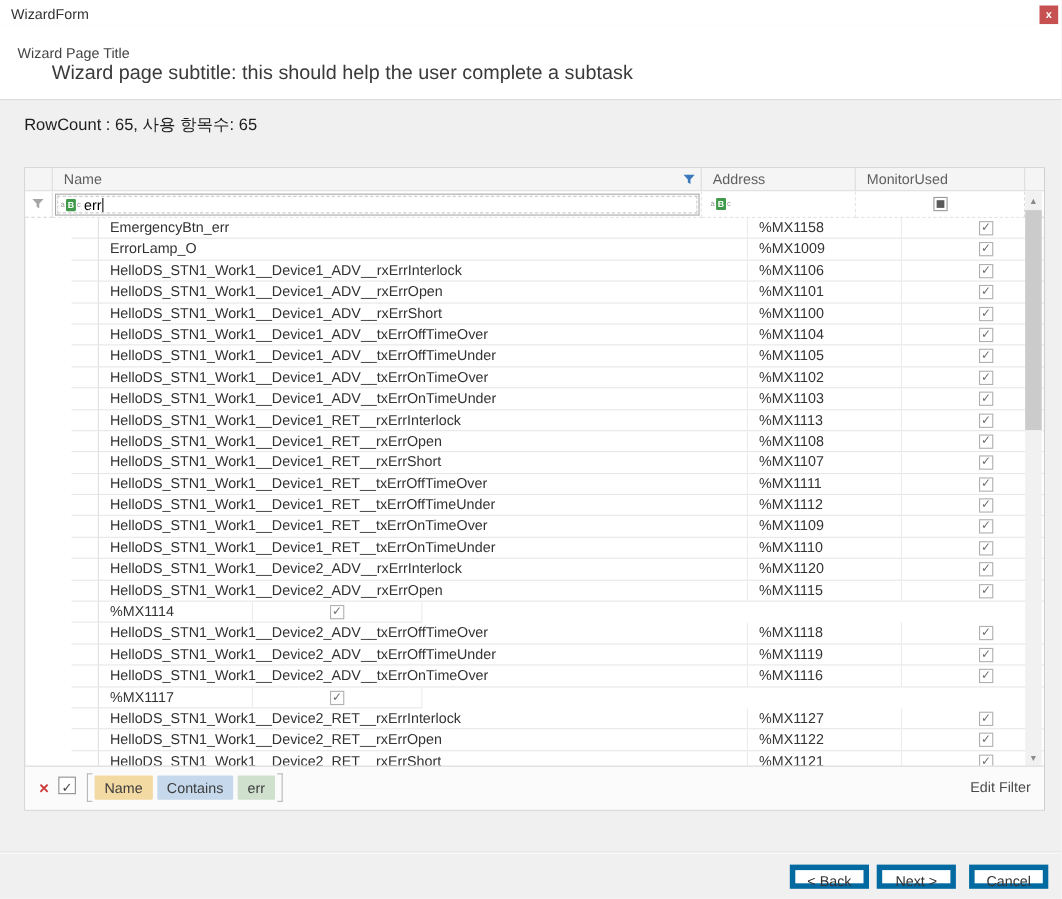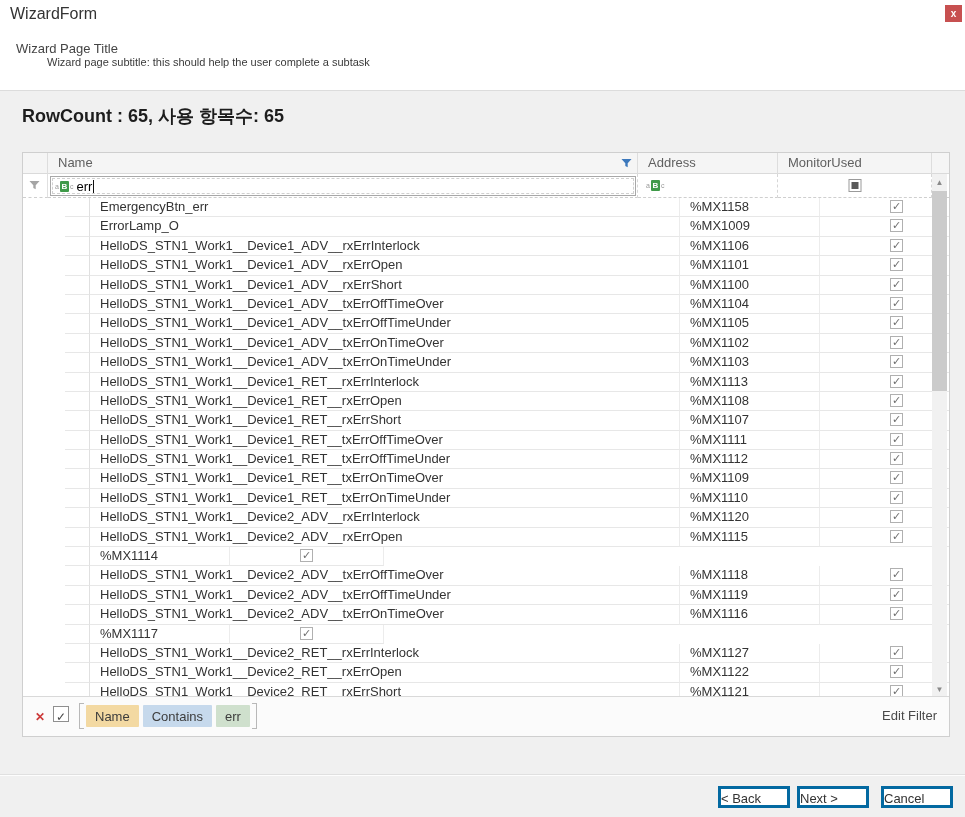--- a/index.html
+++ b/index.html
@@ -3,28 +3,28 @@
 <meta charset="utf-8">
 <style>
   * { margin:0; padding:0; box-sizing:border-box; }
   html,body { width:965px; height:817px; }
   body { font-family:"Liberation Sans", sans-serif; background:#f0f0f0; position:relative; overflow:hidden; }
 
   .window { position:absolute; inset:0; width:965px; height:817px; background:#f0f0f0; }
 
   
   .titlebar { position:absolute; left:0; top:0; width:965px; height:22px; background:#ffffff; }
-  .title-text { position:absolute; left:10px; top:5px; font-size:16px; color:#333; }
+  .title-text { position:absolute; left:10px; top:5px; font-size:13px; color:#333; }
   .close-btn { position:absolute; right:3px; top:5px; width:17px; height:17px; background:#c75050; color:#fff;
                font-size:10px; font-weight:bold; text-align:center; line-height:17px; cursor:default; }
   .wizard-header { position:absolute; left:0; top:22px; width:965px; height:69px; background:#ffffff; border-bottom:1px solid #dcdcdc; }
   .wizard-title { position:absolute; left:16px; top:19px; font-size:13px; color:#444; }
-  .wizard-subtitle { position:absolute; left:47px; top:34px; font-size:11px; color:#3a3a3a; }
-
-  .rowcount { position:absolute; left:22px; top:104px; font-size:18px; font-weight:bold; color:#1d1d1d; }
+  .wizard-subtitle { position:absolute; left:47px; top:34px; font-size:18px; color:#3a3a3a; }
+
+  .rowcount { position:absolute; left:22px; top:104px; font-size:15px; font-weight:normal; color:#1d1d1d; }
 
   
   .grid { position:absolute; left:22px; top:152px; width:928px; height:585px; background:#fff; border:1px solid #cfcfcf; }
 
   .col-header-row { position:absolute; left:0; top:0; width:926px; height:21px; background:#f5f5f5; border-bottom:1px solid #dadada; display:flex; }
   .hcell { height:21px; font-size:13px; color:#5f5f5f; padding:2px 0 0 10px; border-right:1px solid #ddd; position:relative; }
   .hcell.ind { width:25px; padding:0; }
   .hcell.name { width:590px; }
   .hcell.addr { width:140px; }
   .hcell.mon  { width:154px; }
@@ -82,22 +82,22 @@
   .bracket.l { border-right:none; }
   .bracket.r { border-left:none; }
   .fp-tag { font-size:13px; color:#3c3c3c; padding:4px 9px 0 9px; height:22px; margin:2px 2px; border-radius:1px; cursor:default; }
   .tag-field { background:#f3d9a2; }
   .tag-op { background:#c6d9ec; }
   .tag-val { background:#cfe0cd; }
   .fp-edit { position:absolute; right:12px; top:11px; font-size:13px; color:#4a4a4a; cursor:default; }
 
   
   .bottom-sep { position:absolute; left:0; top:774px; width:965px; height:2px; border-top:1px solid #dfdfdf; background:#fff; opacity:.9; }
-  .btn { position:absolute; top:786px; width:72px; height:22px; background:#ffffff; border:3px solid #0369a1;
-         font-size:13px; color:#333; line-height:20px; cursor:default; }
+  .btn { position:absolute; top:786px; width:72px; height:22px; background:#ffffff; border:5px solid #0369a1;
+         font-size:13px; color:#333; text-align:center; line-height:20px; cursor:default; }
   .btn-back { left:718px; }
   .btn-next { left:797px; }
   .btn-cancel { left:881px; }
 </style>
 </head>
 <body>
 
 <div class="window">
 
   <div class="titlebar">

